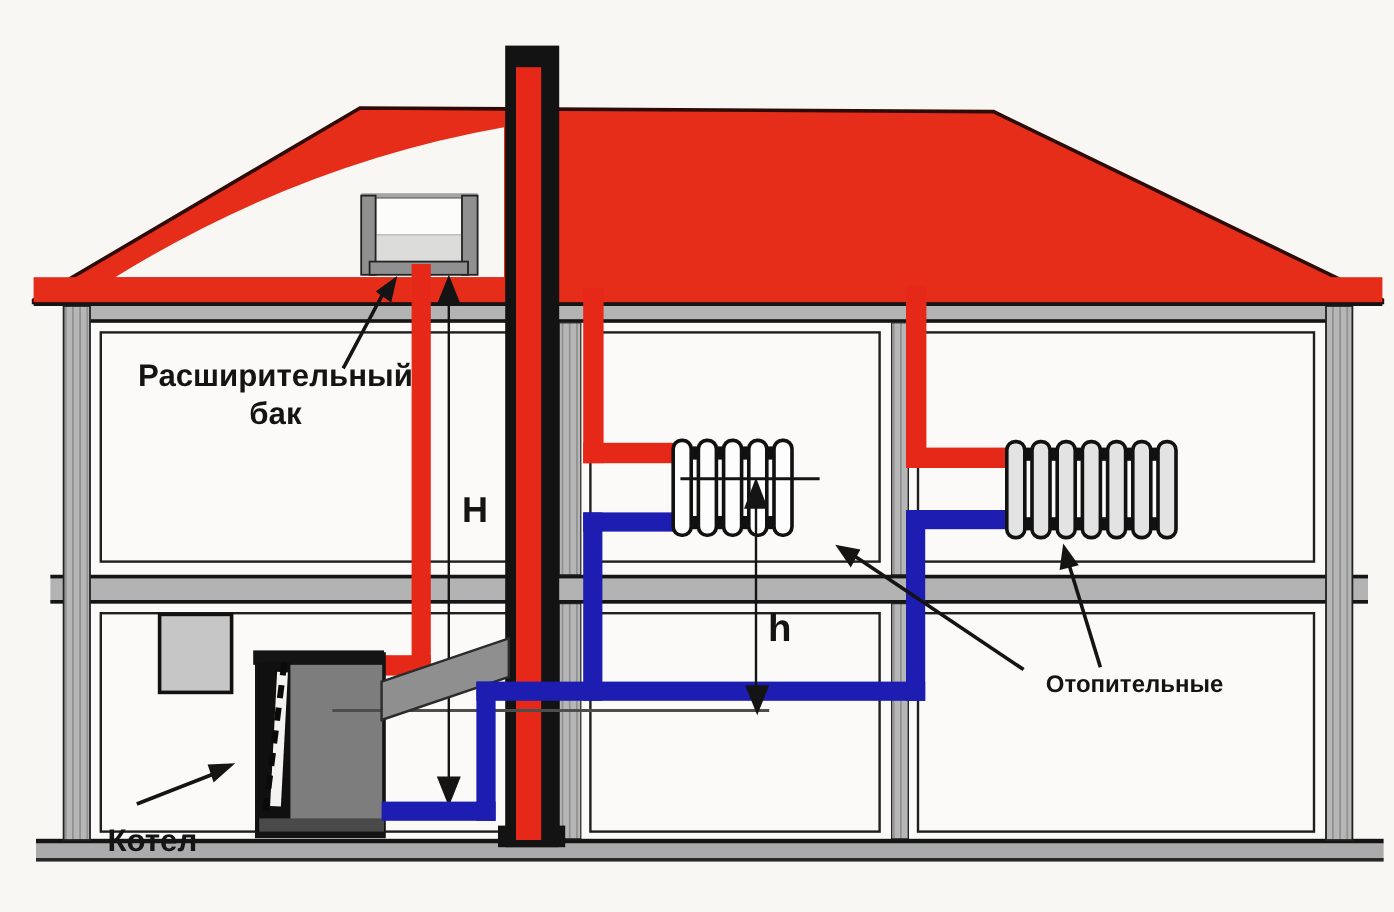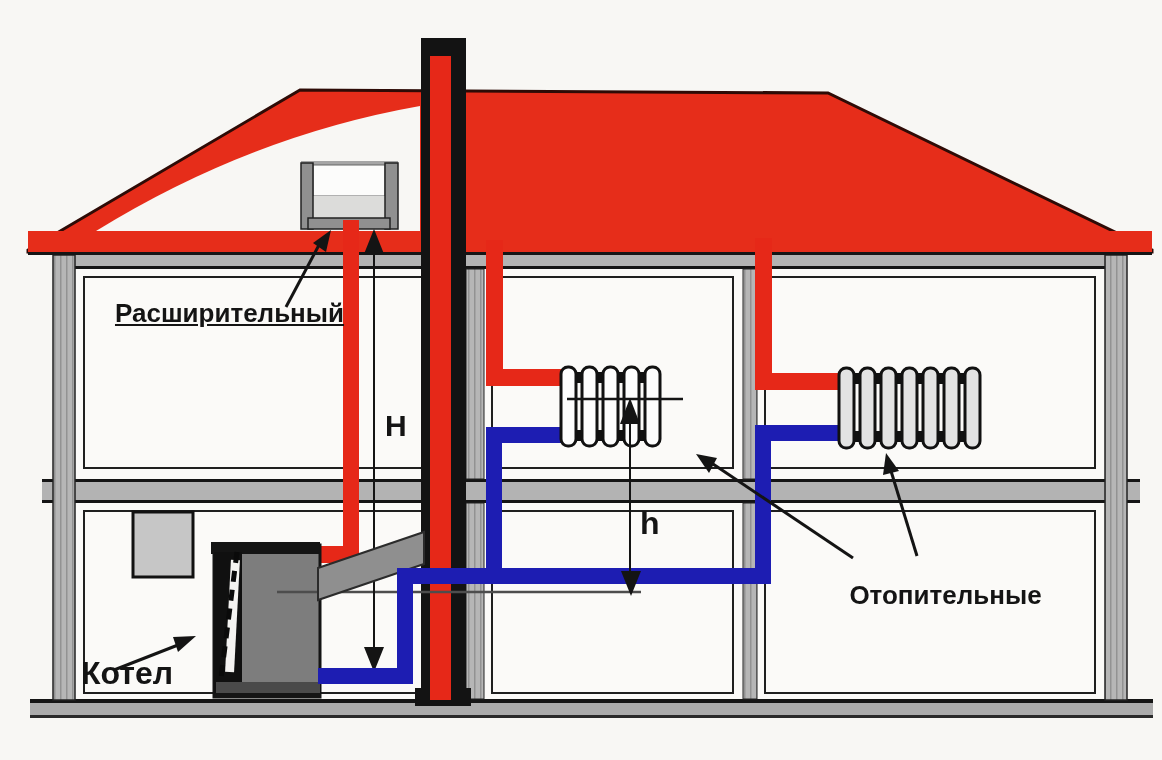--- a/index.html
+++ b/index.html
@@ -164,29 +164,30 @@
     <polygon points="331,230 326,252 313,243" stroke="none"></polygon>
     <line x1="114" y1="670" x2="178" y2="645" stroke-width="3"></line>
     <polygon points="196,636 178,652 173,637" stroke="none"></polygon>
     <line x1="853" y1="558" x2="713" y2="464" stroke-width="3"></line>
     <polygon points="696,454 717,458 709,473" stroke="none"></polygon>
     <line x1="917" y1="556" x2="891" y2="471" stroke-width="3"></line>
     <polygon points="886,453 899,471 883,475" stroke="none"></polygon>
   </g>
 </svg>
 
-<div class="lbl" style="left:112px;top:298px;width:235px;font-size:26px;text-decoration:underline;">
+<div class="lbl" style="left:112px;top:298px;width:235px;font-size:26px;">
   <span>Расширительный</span>
+  <span>бак</span>
 </div>
 
-<div class="lbl" style="left:72px;top:655px;width:110px;font-size:32px;">
+<div class="lbl" style="left:72px;top:685px;width:110px;font-size:26px;">
   <span>Котел</span>
 </div>
 
-<div class="lbl" style="left:833px;top:560px;width:225px;font-size:26px;margin-top:20px;">
+<div class="lbl" style="left:833px;top:560px;width:225px;font-size:20px;">
   <span>Отопительные</span>
 </div>
 
 <div class="lbl" style="left:385px;top:408px;font-size:30px;">
   <span>H</span>
 </div>
 
 <div class="lbl" style="left:640px;top:505px;font-size:32px;">
   <span>h</span>
 </div>

